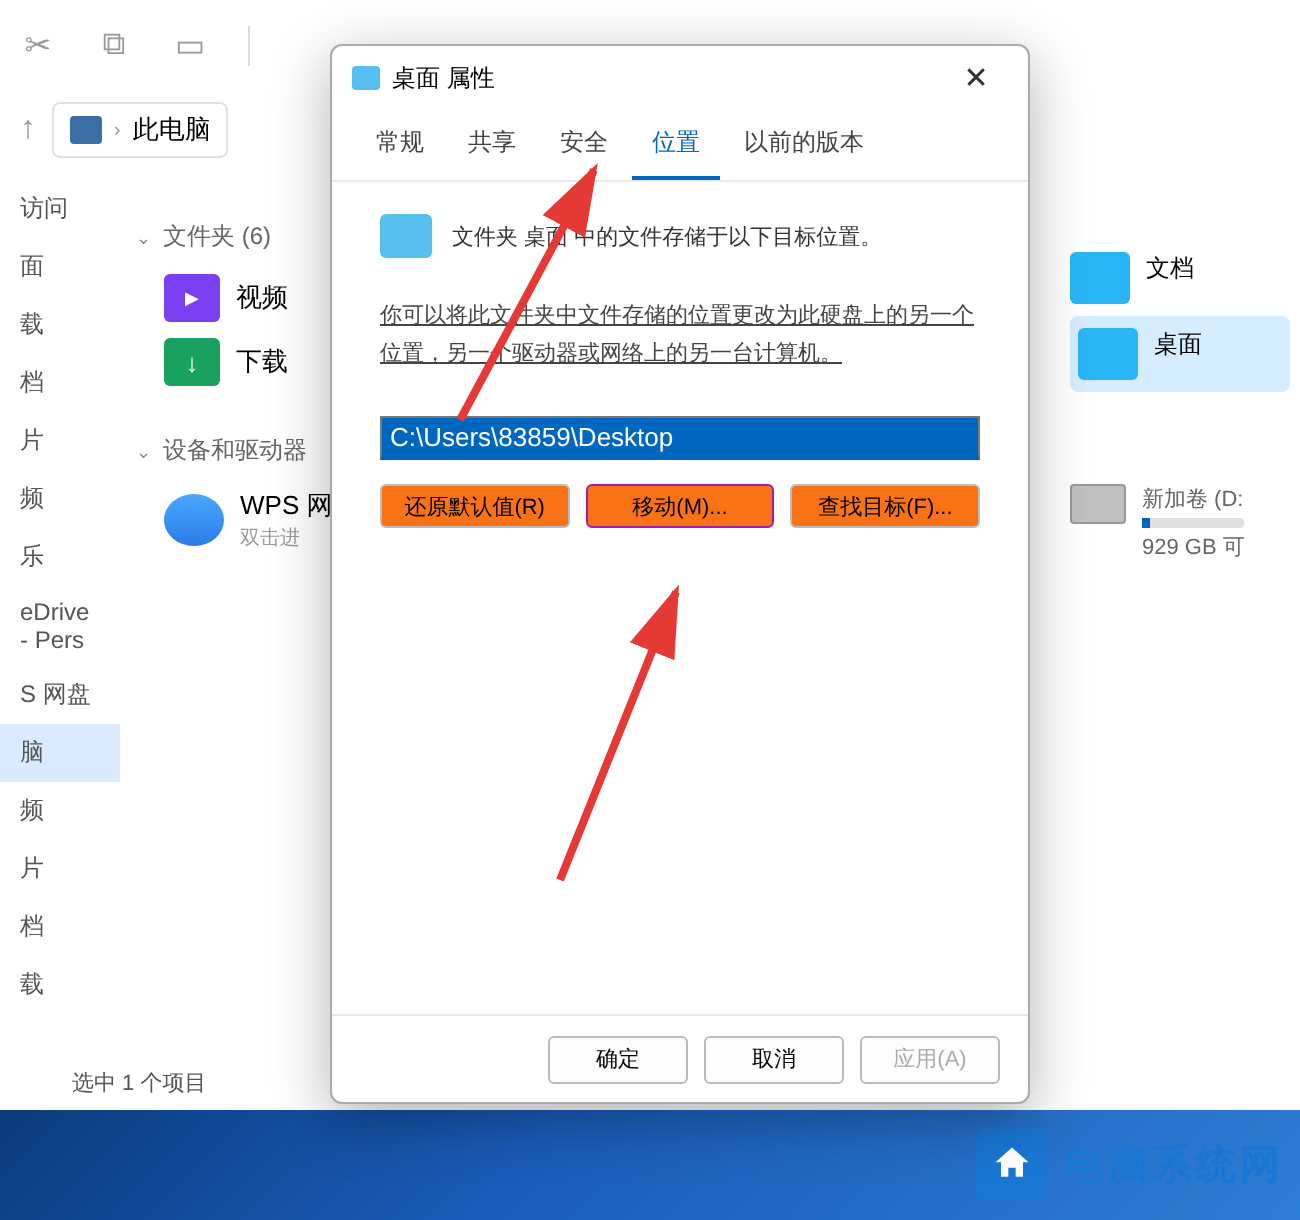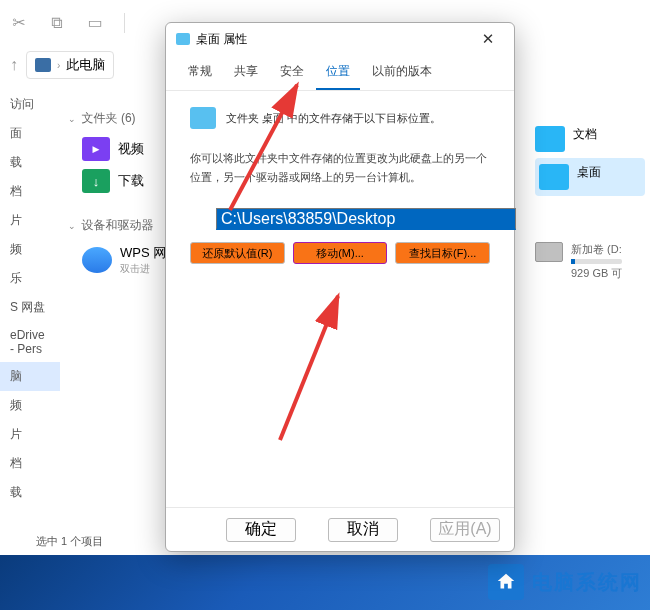--- a/index.html
+++ b/index.html
@@ -42,27 +42,27 @@
 .dialog { position: absolute; left: 165px; top: 22px; width: 350px; height: 530px; background: #fff; border: 1px solid #aaa; border-radius: 6px; box-shadow: 0 8px 30px rgba(0,0,0,0.3); display: flex; flex-direction: column; }
 .dlg-title { height: 32px; display: flex; align-items: center; padding: 0 10px; font-size: 12px; gap: 6px; }
 .t-ico { width: 14px; height: 12px; background: #58c0f0; border-radius: 2px; }
 .close { margin-left: auto; width: 32px; text-align: center; font-size: 15px; color: #333; cursor: pointer; }
 .tabs { display: flex; gap: 2px; padding: 0 12px; border-bottom: 1px solid #e8e8e8; font-size: 12px; }
 .tab { padding: 8px 10px; color: #444; cursor: pointer; }
 .tab.active { border-bottom: 2px solid #0067c0; color: #0067c0; }
 .dlg-body { flex: 1; padding: 16px 24px; font-size: 11px; color: #333; }
 .body-row1 { display: flex; align-items: center; gap: 10px; margin-bottom: 20px; }
 .b-ico { width: 26px; height: 22px; background: #58c0f0; border-radius: 3px; }
-.hint { color: #444; line-height: 1.7; margin-bottom: 22px; }
-.path-input { width: 100%; height: 22px; border: 1px solid #777; border-bottom: 2px solid #0067c0; background: #0067c0; color: #fff; padding: 2px 4px; font-size: 16px; margin-left: 26px; }
+.hint { color: #444; line-height: 1.7; margin-bottom: 22px; text-decoration: underline; }
+.path-input { width: 100%; height: 22px; border: 1px solid #777; border-bottom: 2px solid #0067c0; background: #0067c0; color: #fff; padding: 2px 4px; font-size: 13px; }
 .btn-row { display: flex; gap: 8px; margin-top: 12px; }
 .btn { flex: 1; height: 22px; border: 1px solid #bbb; background: #f97316; font-size: 11px; border-radius: 3px; cursor: pointer; }
 .btn.hl { border: 1px solid #a21caf; background: #f97316; }
 .dlg-foot { height: 44px; border-top: 1px solid #e8e8e8; display: flex; align-items: center; justify-content: flex-end; gap: 8px; padding: 0 14px; }
-.f-btn { width: 70px; height: 24px; border: 1px solid #bbb; background: #fdfdfd; font-size: 16px; border-radius: 3px; cursor: pointer; margin-left: 24px; }
+.f-btn { width: 70px; height: 24px; border: 1px solid #bbb; background: #fdfdfd; font-size: 11px; border-radius: 3px; cursor: pointer; }
 .f-btn.disabled { color: #aaa; }
 
 
 .arrow { position: absolute; pointer-events: none; }
 .arrow svg { overflow: visible; }
 
 .pc-ico { width: 16px; height: 14px; background: #3a6ea5; border-radius: 2px; display: inline-block; }
 .tri { color: #fff; font-size: 9px; }
 .dl { color: #fff; font-size: 13px; font-weight: bold; }
 </style>
@@ -86,22 +86,22 @@
   </div>
 
   <div class="sidebar-left">
     <div class="sb-item">访问</div>
     <div class="sb-item">面</div>
     <div class="sb-item">载</div>
     <div class="sb-item">档</div>
     <div class="sb-item">片</div>
     <div class="sb-item">频</div>
     <div class="sb-item">乐</div>
+    <div class="sb-item">eDrive - Pers</div>
     <div class="sb-item">S 网盘</div>
-    <div class="sb-item">eDrive - Pers</div>
     <div class="sb-item" style="background:#dbeaff">脑</div>
     <div class="sb-item">频</div>
     <div class="sb-item">片</div>
     <div class="sb-item">档</div>
     <div class="sb-item">载</div>
   </div>
 
   <div class="content">
     <div class="section-h">
       <span class="chev">⌄</span>

